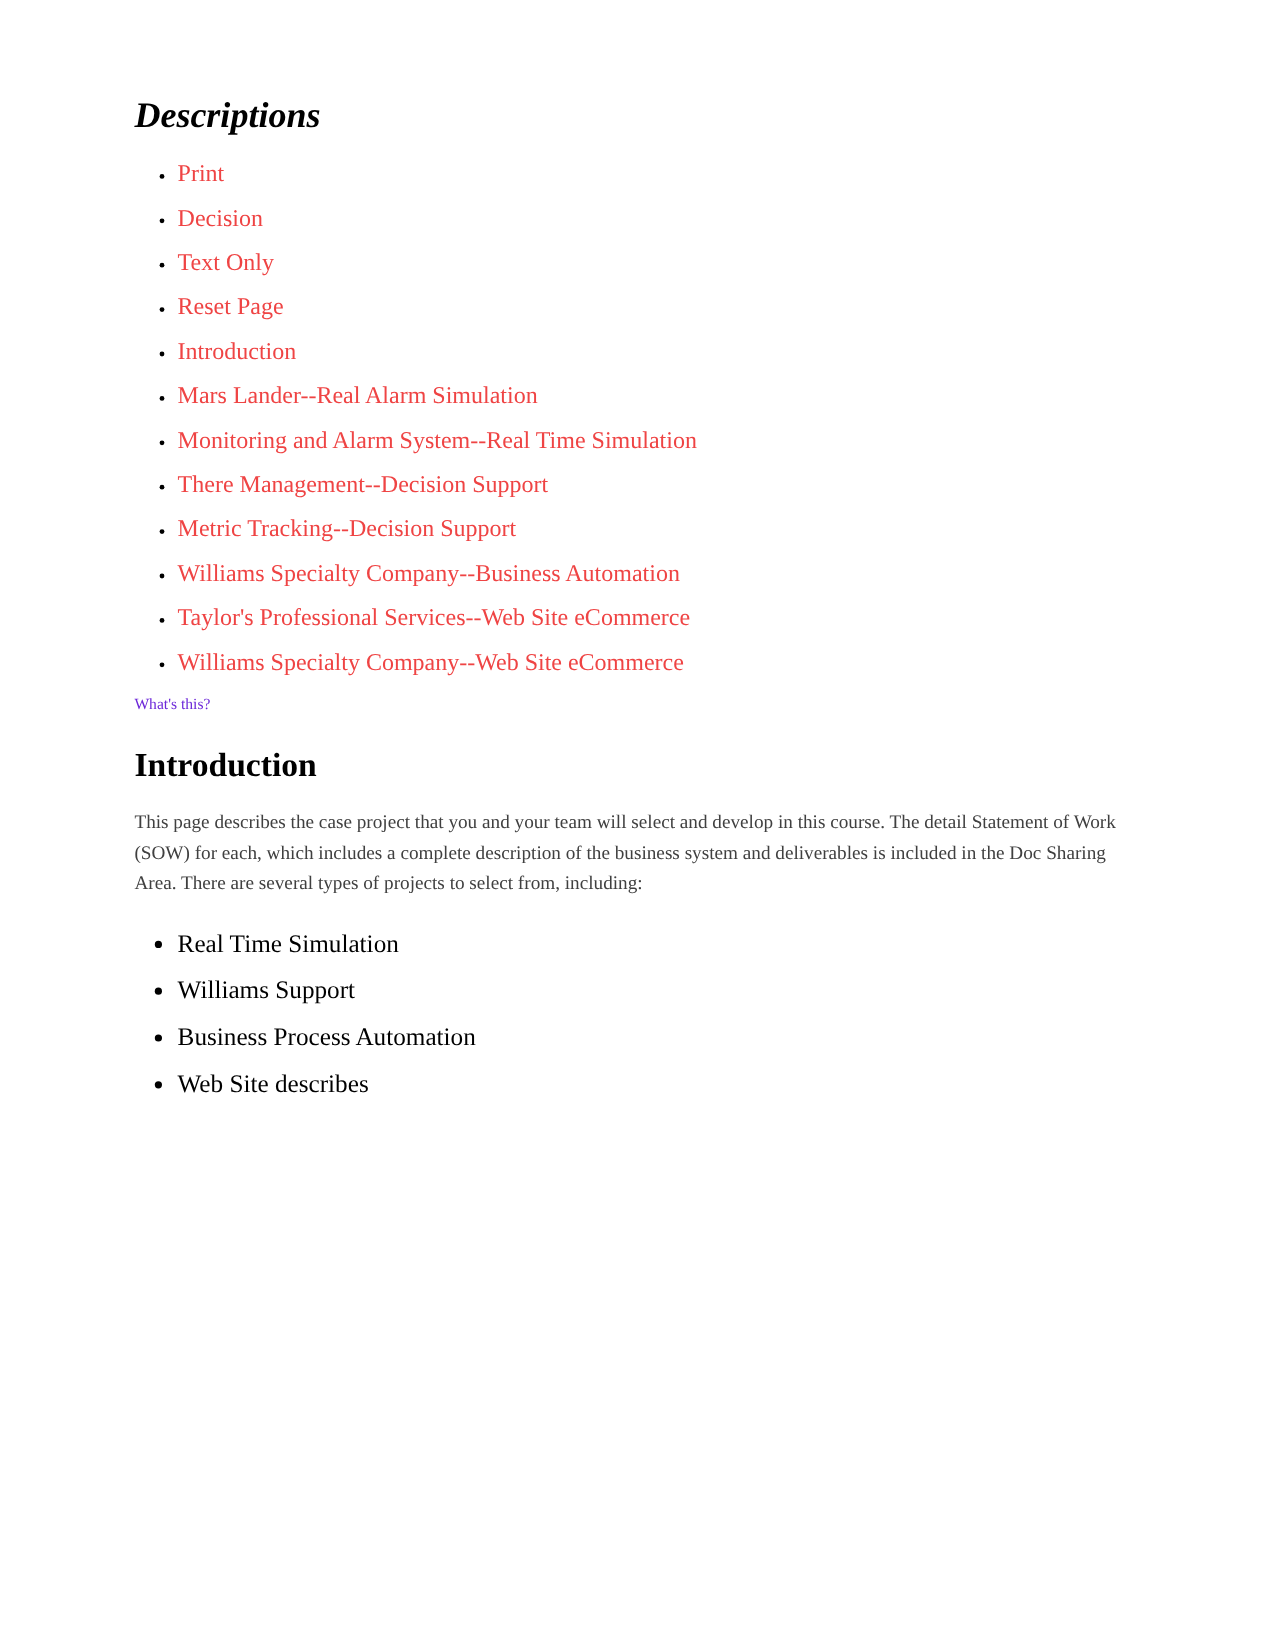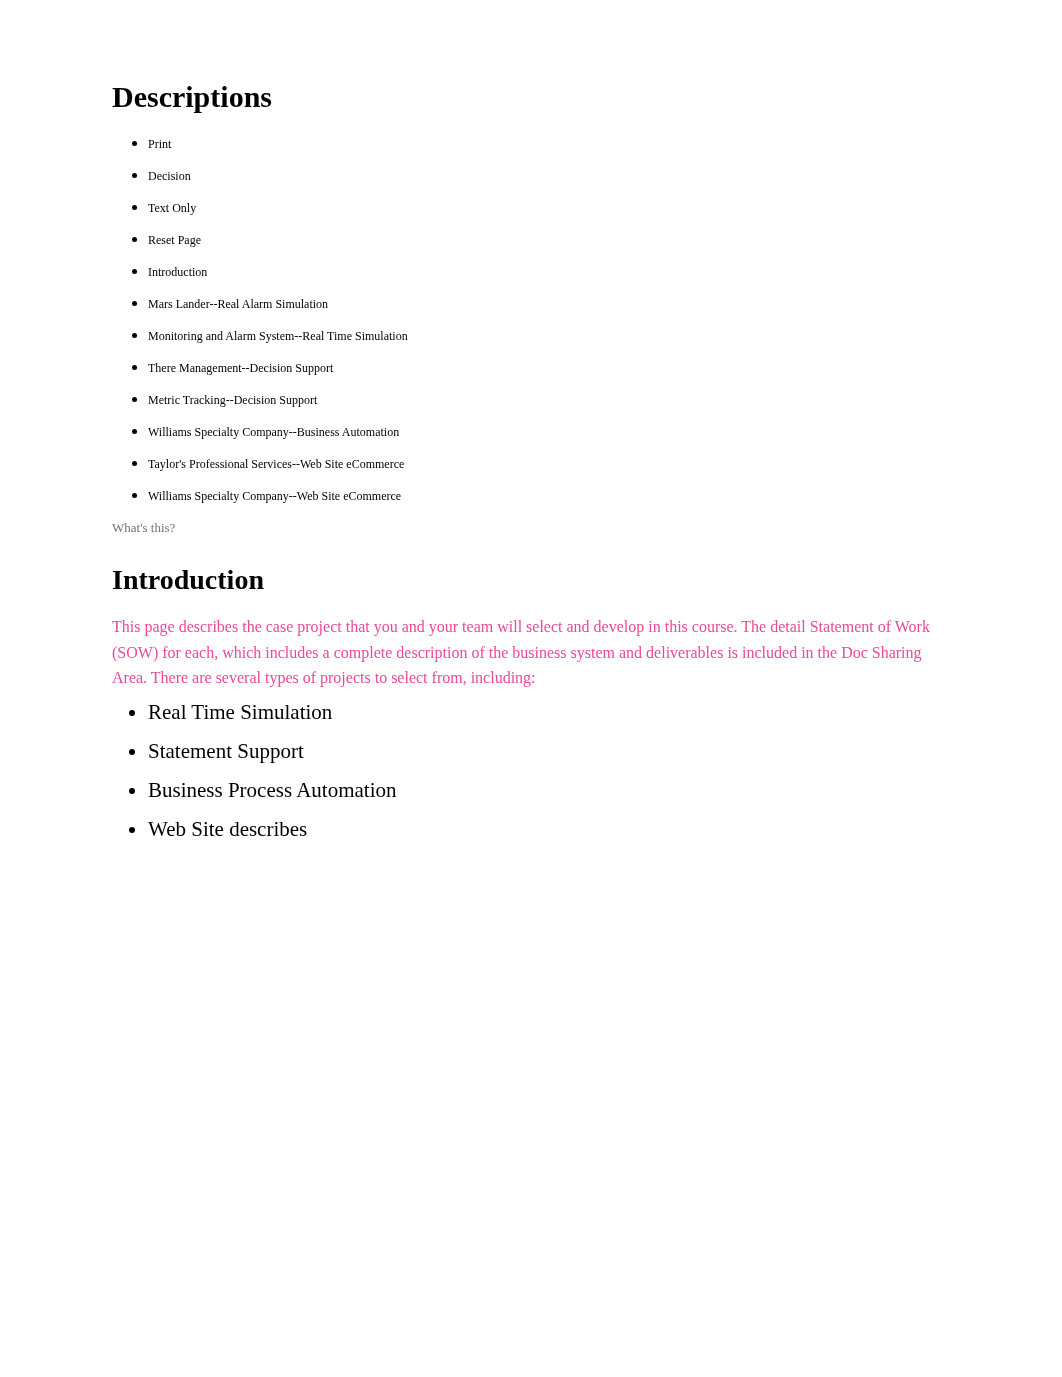--- a/index.html
+++ b/index.html
@@ -16,58 +16,59 @@
       width: 1062px;
       min-height: 1377px;
       padding: 80px 112px 80px 112px;
     }
 
     h1.page-heading {
       font-size: 30px;
       font-weight: bold;
       color: #000000;
       margin-bottom: 20px;
+      font-style: italic;
     }
 
     ul.nav-list {
       list-style: disc;
       padding-left: 36px;
       margin-bottom: 12px;
     }
 
     ul.nav-list li {
       margin-bottom: 14px;
     }
 
     ul.nav-list li a {
-      color: #000000;
+      color: #ef4444;
       text-decoration: none;
-      font-size: 12px;
+      font-size: 20px;
     }
 
     .whats-this {
-      color: #737373;
+      color: #6d28d9;
       font-size: 13px;
       margin-bottom: 28px;
       display: inline-block;
       text-decoration: none;
     }
 
     h2.section-heading {
       font-size: 28px;
       font-weight: bold;
       color: #000000;
       margin-bottom: 18px;
     }
 
     p.intro-text {
       font-size: 16px;
       line-height: 1.6;
-      color: #ec4899;
-      margin-bottom: 9px;
+      color: #404040;
+      margin-bottom: 24px;
     }
 
     ul.content-list {
       list-style: disc;
       padding-left: 36px;
     }
 
     ul.content-list li {
       margin-bottom: 14px;
       font-size: 21px;
@@ -98,19 +99,19 @@
   </ul>
 
 <a class="whats-this" href="#">What's this?</a>
 
 <h2 class="section-heading">Introduction</h2>
 
 <p class="intro-text">This page describes the case project that you and your team will select and develop in this course. The detail Statement of Work (SOW) for each, which includes a complete description of the business system and deliverables is included in the Doc Sharing Area. There are several types of projects to select from, including:</p>
 
 <ul class="content-list">
 <li>Real Time Simulation</li>
-    <li>Statement Support</li>
+    <li>Williams Support</li>
     <li>Business Process Automation</li>
     <li>Web Site describes</li>
   </ul>
 
 
 
 
 </body></html>

